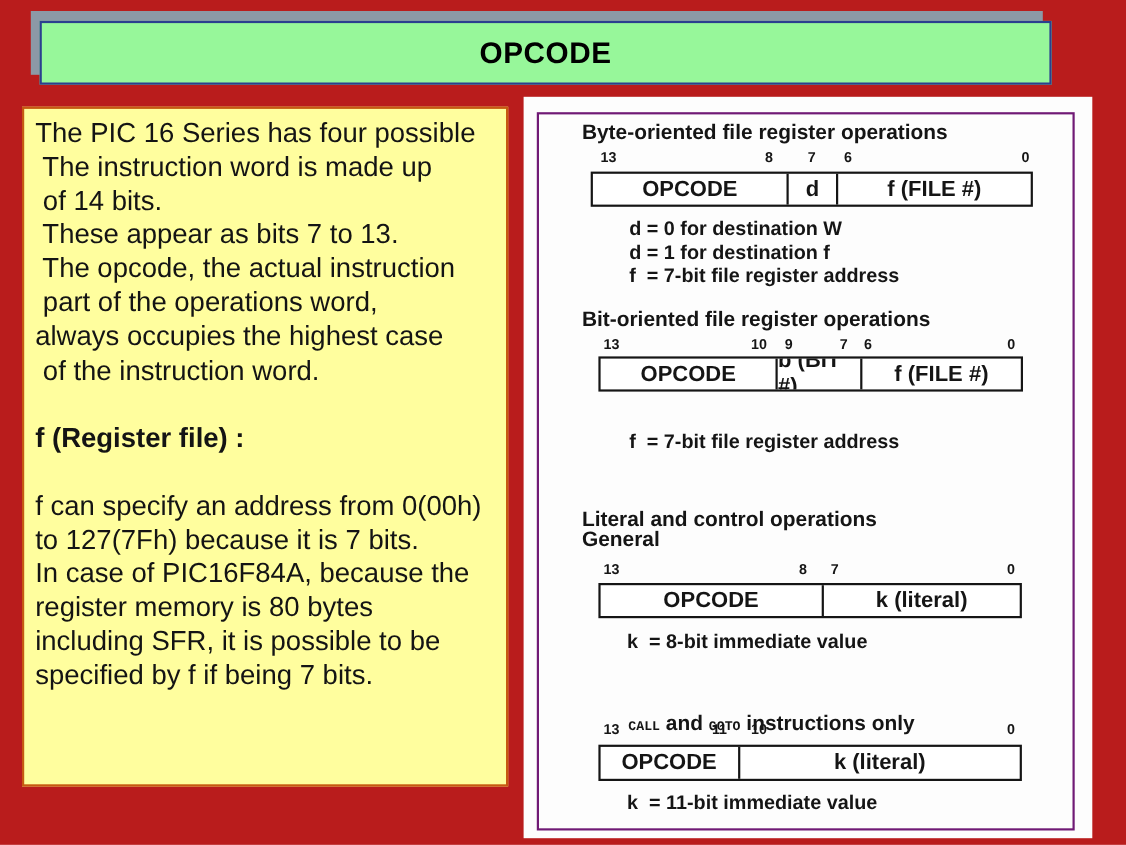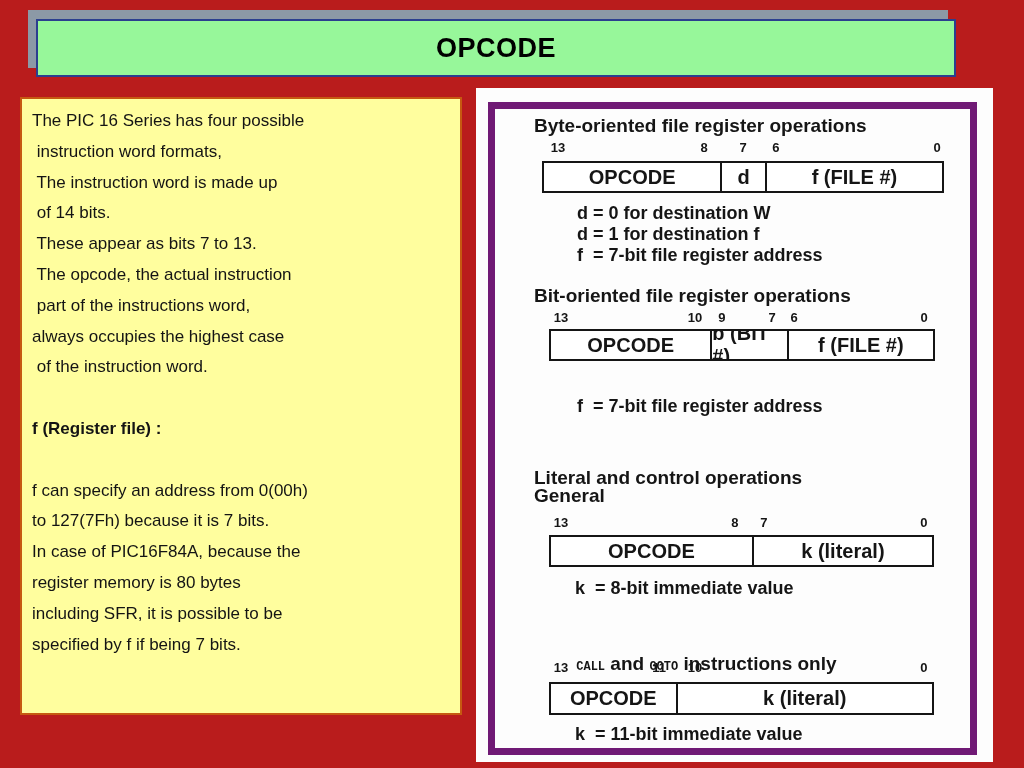--- a/index.html
+++ b/index.html
@@ -21,33 +21,33 @@
     font-size:27px; font-weight:bold; letter-spacing:0.5px;
   }
 
   
   .left-box {
     position:absolute; left:20px; top:97px; width:442px; height:618px;
     background:#FFFE9E; border:2px solid #C65911; box-sizing:border-box;
     padding:7px 0 0 10px;
   }
   .left-box .line {
-    white-space:pre; font-size:17px; line-height:30.8px; height:30.8px;
+    white-space:pre; font-size:25px; line-height:30.8px; height:30.8px;
     color:#141414;
   }
   .left-box .line.bold { font-weight:bold; }
 
   
   .right-panel {
     position:absolute; left:476px; top:88px; width:517px; height:674px;
     background:#FDFDFD;
   }
   .panel-inner {
     position:absolute; left:12px; top:14px; width:489px; height:653px;
-    border:7px solid #701a75; box-sizing:border-box;
+    border:2px solid #701a75; box-sizing:border-box;
   }
   .sec-title, .sec-subtitle {
     position:absolute; font-size:19px; font-weight:600; color:#151515;
     white-space:pre;
   }
   .mono { font-family:"Liberation Mono", monospace; font-size:12px; font-weight:700; }
   .bit-ruler { position:absolute; height:20px; }
   .bit-label {
     position:absolute; transform:translateX(-50%); top:0;
     font-size:13px; font-weight:600; color:#151515;
@@ -72,26 +72,25 @@
 
 <div class="stage">
 
   <div class="title-shadow"></div>
   <div class="title-box">
     <span>OPCODE</span>
   </div>
 
   <div class="left-box">
     <div class="line">The PIC 16 Series has four possible</div>
-    <div class="line"> instruction word formats,</div>
     <div class="line"> The instruction word is made up</div>
     <div class="line"> of 14 bits.</div>
     <div class="line"> These appear as bits 7 to 13.</div>
     <div class="line"> The opcode, the actual instruction</div>
-    <div class="line"> part of the instructions word,</div>
+    <div class="line"> part of the operations word,</div>
     <div class="line">always occupies the highest case</div>
     <div class="line"> of the instruction word.</div>
     <div class="line"></div>
     <div class="line bold">f (Register file) :</div>
     <div class="line"></div>
     <div class="line">f can specify an address from 0(00h)</div>
     <div class="line">to 127(7Fh) because it is 7 bits.</div>
     <div class="line">In case of PIC16F84A, because the</div>
     <div class="line">register memory is 80 bytes</div>
     <div class="line">including SFR, it is possible to be</div>

